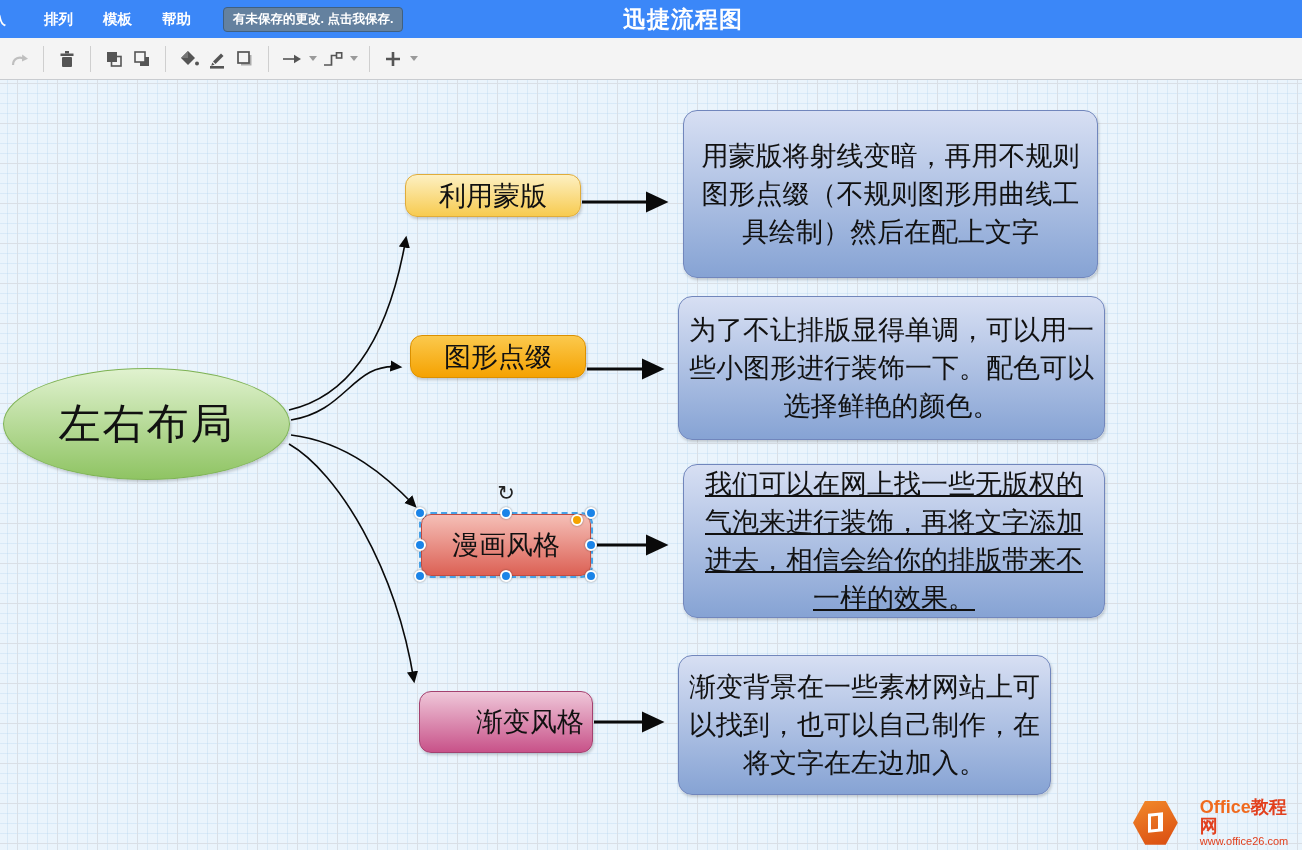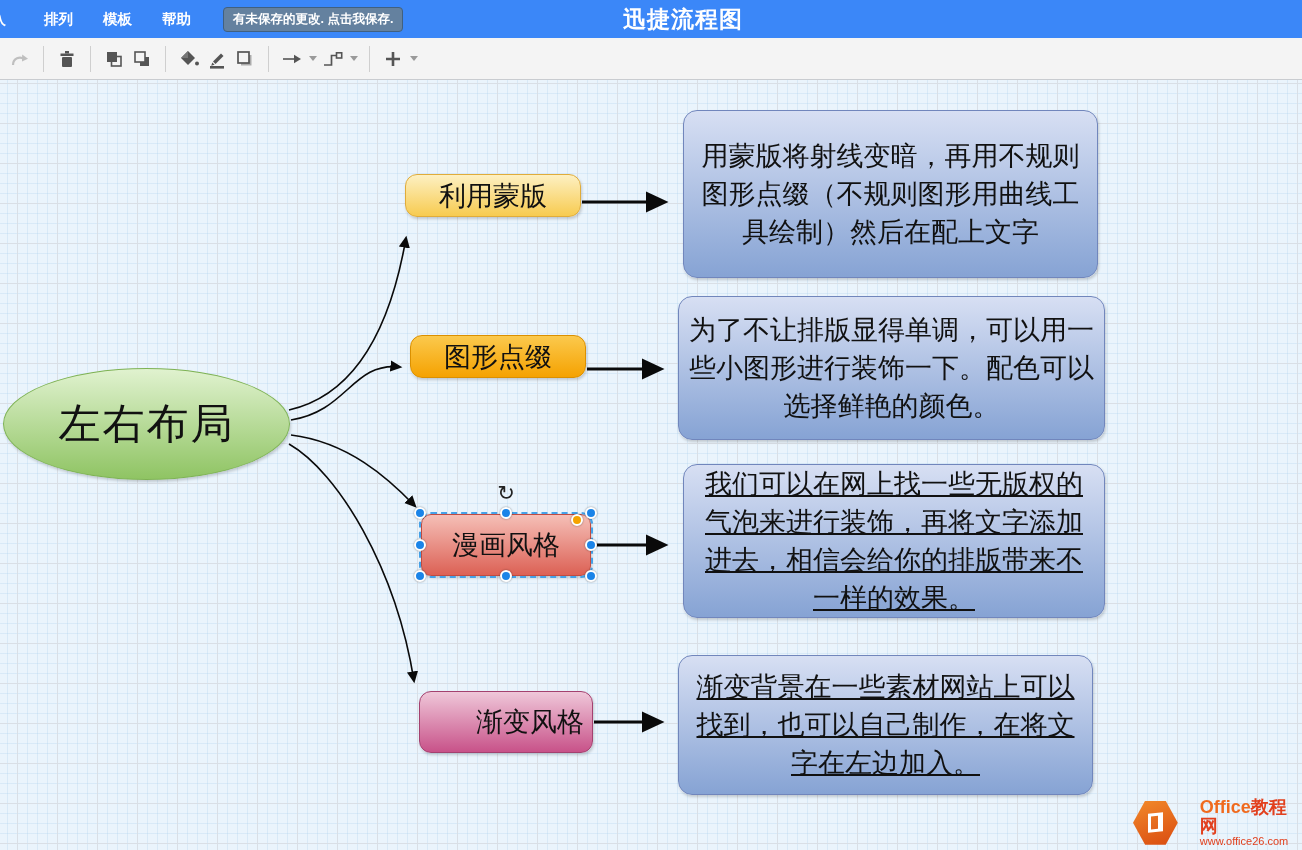--- a/index.html
+++ b/index.html
@@ -46,21 +46,21 @@
   .b1 { left:410px; top:255px; }
   .b2 { left:421px; top:434px; width:170px; height:62px; border-radius:10px;
         outline:2px dashed #45A1E8; }
   .b3 { left:419px; top:611px; width:174px; height:62px; }
 
   .desc-box { border-radius:14px; border:1.5px solid; font-size:27px; line-height:38px;
               text-align:center; padding:6px 8px; }
   .d0 { left:683px; top:30px;  width:415px; height:168px; }
   .d1 { left:678px; top:216px; width:427px; height:144px; }
   .d2 { left:683px; top:384px; width:422px; height:154px;text-decoration:underline; }
-  .d3 { left:678px; top:575px; width:415px; height:140px;text-decoration:underline; }
+  .d3 { left:678px; top:575px; width:373px; height:140px; }
 
   svg.connectors { position:absolute; left:0; top:0; pointer-events:none; }
 
   
   .sel-overlay { position:absolute; left:421px; top:434px; width:170px; height:62px; pointer-events:none; }
   .handle { position:absolute; width:12px; height:12px; border-radius:50%;
             border:2px solid #fff; box-shadow:0 0 2px rgba(0,0,0,.45); pointer-events:auto; cursor:pointer; }
   .handle.orange { width:12px; height:12px; }
   .rotate-handle { position:absolute; left:72px; top:-34px; width:26px; height:26px; display:flex;
                    align-items:center; justify-content:center; font-size:21px; color:#222;

